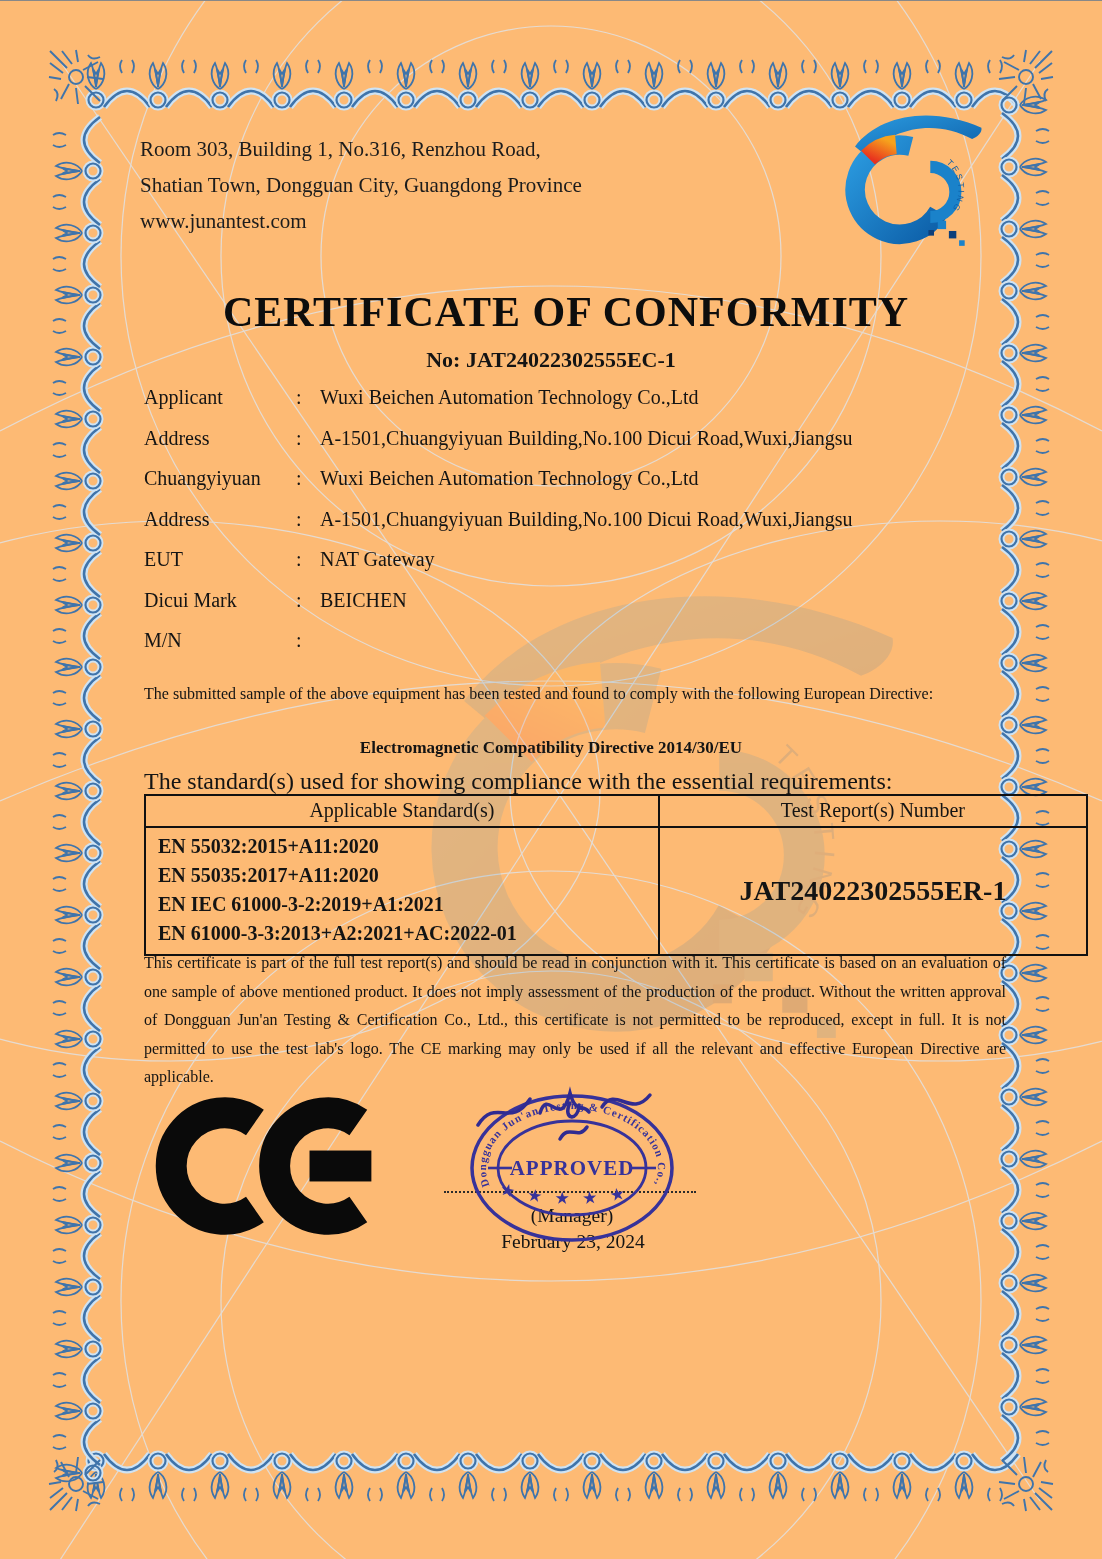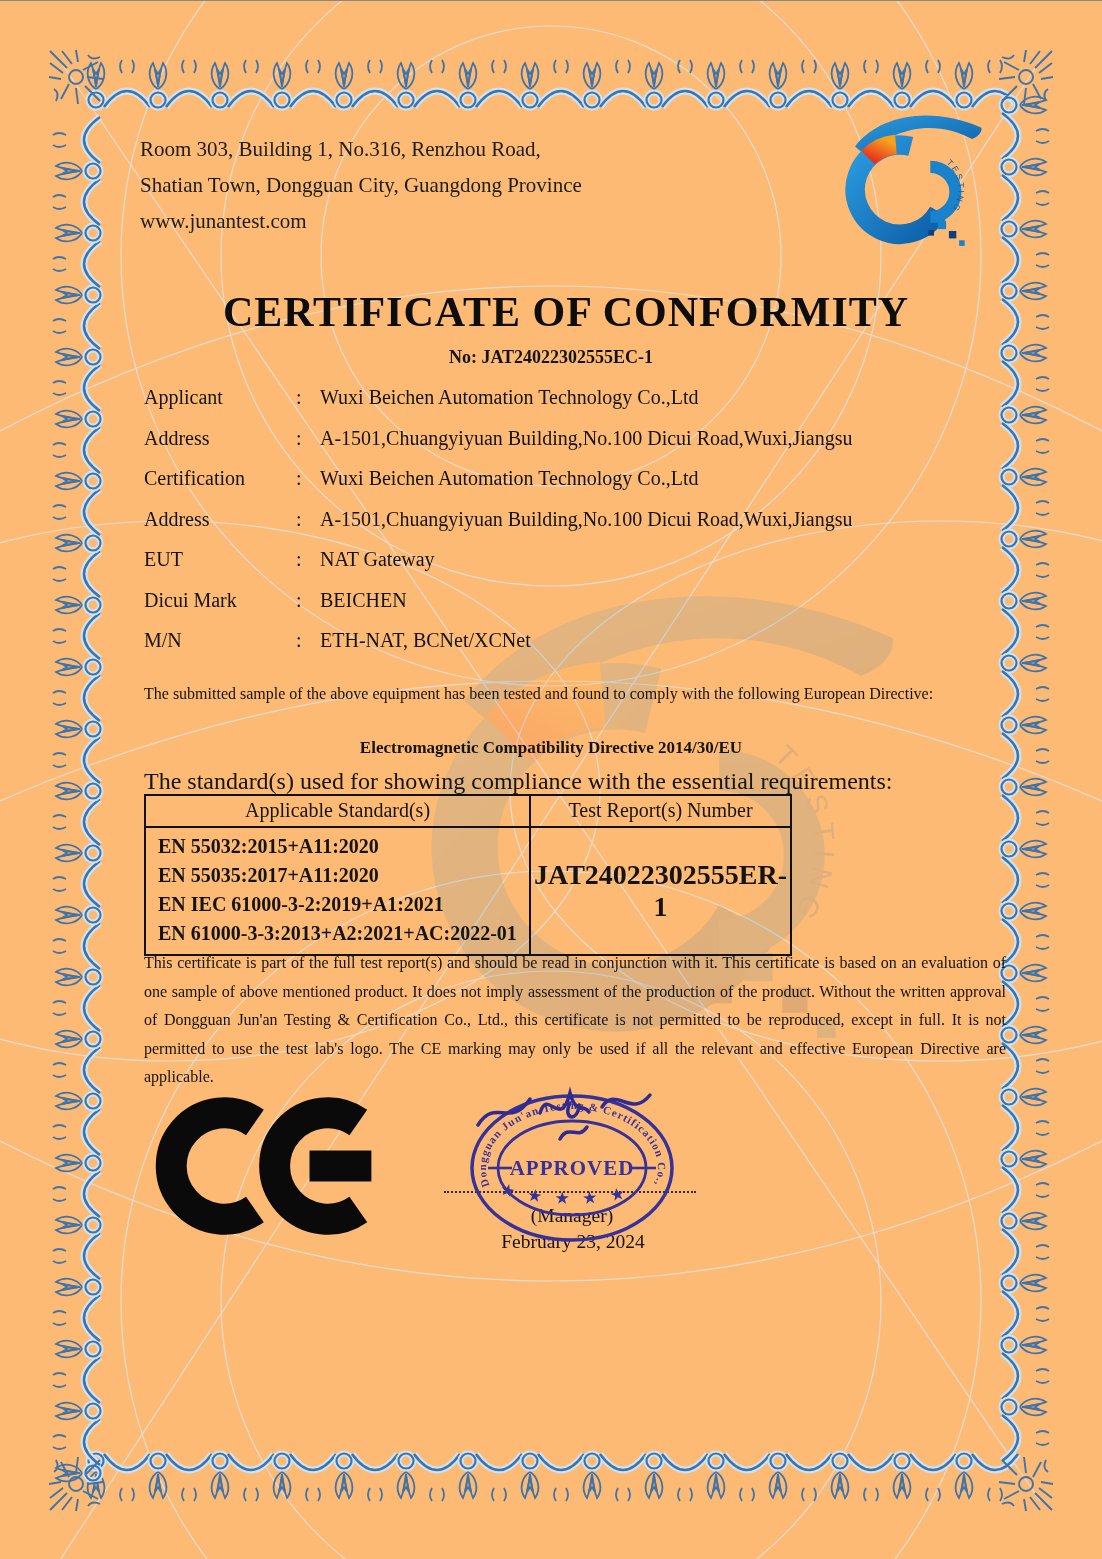--- a/index.html
+++ b/index.html
@@ -10,33 +10,33 @@
   }
   .abs { position:absolute; }
   .bg-svg { position:absolute; left:0; top:0; width:1102px; height:1559px; pointer-events:none; }
 
   .addr-block { left:140px; top:130px; font-size:21px; line-height:36px; color:#1c1c1c; }
   .logo-box { left:842px; top:102px; width:158px; height:150px; }
 
   .cert-title { left:0; top:287px; width:100%; text-align:center;
     font-size:42px; font-weight:bold; letter-spacing:1px; color:#0d0d0d;padding-left:15px; }
   .cert-no { left:0; top:346px; width:100%; text-align:center;
-    font-size:18px; font-weight:bold;font-family:Liberation Serif, serif; }
+    font-size:22px; font-weight:bold;font-family:Liberation Serif, serif; }
 
   .fields { left:144px; top:382px; width:830px; }
   .field-row { display:flex; margin-bottom:12px; font-size:20px; line-height:28.5px; }
   .f-label { width:152px; flex:0 0 152px; }
   .f-colon { width:24px; flex:0 0 24px; }
   .f-value { flex:1; }
 
   .intro { left:144px; top:676px; width:822px; font-size:16px; line-height:34px; }
   .directive { left:0; top:737px; width:100%; text-align:center; font-size:17px; font-weight:bold; }
   .std-note { left:144px; top:767px; font-size:24px; }
 
-  .std-table { left:144px; top:793px; width:648px; border-collapse:collapse; }
+  .std-table { left:144px; top:793px; width:944px; border-collapse:collapse; }
   .std-table td { border:2px solid #111; }
   .std-table .th { text-align:center; font-size:20px; padding:3px 0 4px 0; font-weight:normal; }
   .col-std { width:432px; }
   .col-rep { width:376px; text-align:center; font-size:28px; font-weight:bold; }
   .std-lines { padding:4px 10px 6px 12px; }
   .std-line { font-size:20px; font-weight:bold; line-height:29px; white-space:nowrap; }
 
   .disclaimer { left:144px; top:948px; width:862px; font-size:16px;
     line-height:28.6px; text-align:justify; }
 
@@ -239,21 +239,21 @@
       <span class="f-label">Applicant</span>
       <span class="f-colon">:</span>
       <span class="f-value">Wuxi Beichen Automation Technology Co.,Ltd</span>
     </div>
     <div class="field-row">
       <span class="f-label">Address</span>
       <span class="f-colon">:</span>
       <span class="f-value">A-1501,Chuangyiyuan Building,No.100 Dicui Road,Wuxi,Jiangsu</span>
     </div>
     <div class="field-row">
-      <span class="f-label">Certification</span>
+      <span class="f-label">Chuangyiyuan</span>
       <span class="f-colon">:</span>
       <span class="f-value">Wuxi Beichen Automation Technology Co.,Ltd</span>
     </div>
     <div class="field-row">
       <span class="f-label">Address</span>
       <span class="f-colon">:</span>
       <span class="f-value">A-1501,Chuangyiyuan Building,No.100 Dicui Road,Wuxi,Jiangsu</span>
     </div>
     <div class="field-row">
       <span class="f-label">EUT</span>
@@ -261,21 +261,20 @@
       <span class="f-value">NAT Gateway</span>
     </div>
     <div class="field-row">
       <span class="f-label">Dicui Mark</span>
       <span class="f-colon">:</span>
       <span class="f-value">BEICHEN</span>
     </div>
     <div class="field-row">
       <span class="f-label">M/N</span>
       <span class="f-colon">:</span>
-      <span class="f-value">ETH-NAT, BCNet/XCNet</span>
     </div>
   </div>
 
   <div class="abs intro">The submitted sample of the above equipment has been tested and found to comply with the following European Directive:</div>
   <div class="abs directive">Electromagnetic Compatibility Directive 2014/30/EU</div>
   <div class="abs std-note">The standard(s) used for showing compliance with the essential requirements:</div>
 
   <table class="abs std-table">
     <tbody>
         <tr>

